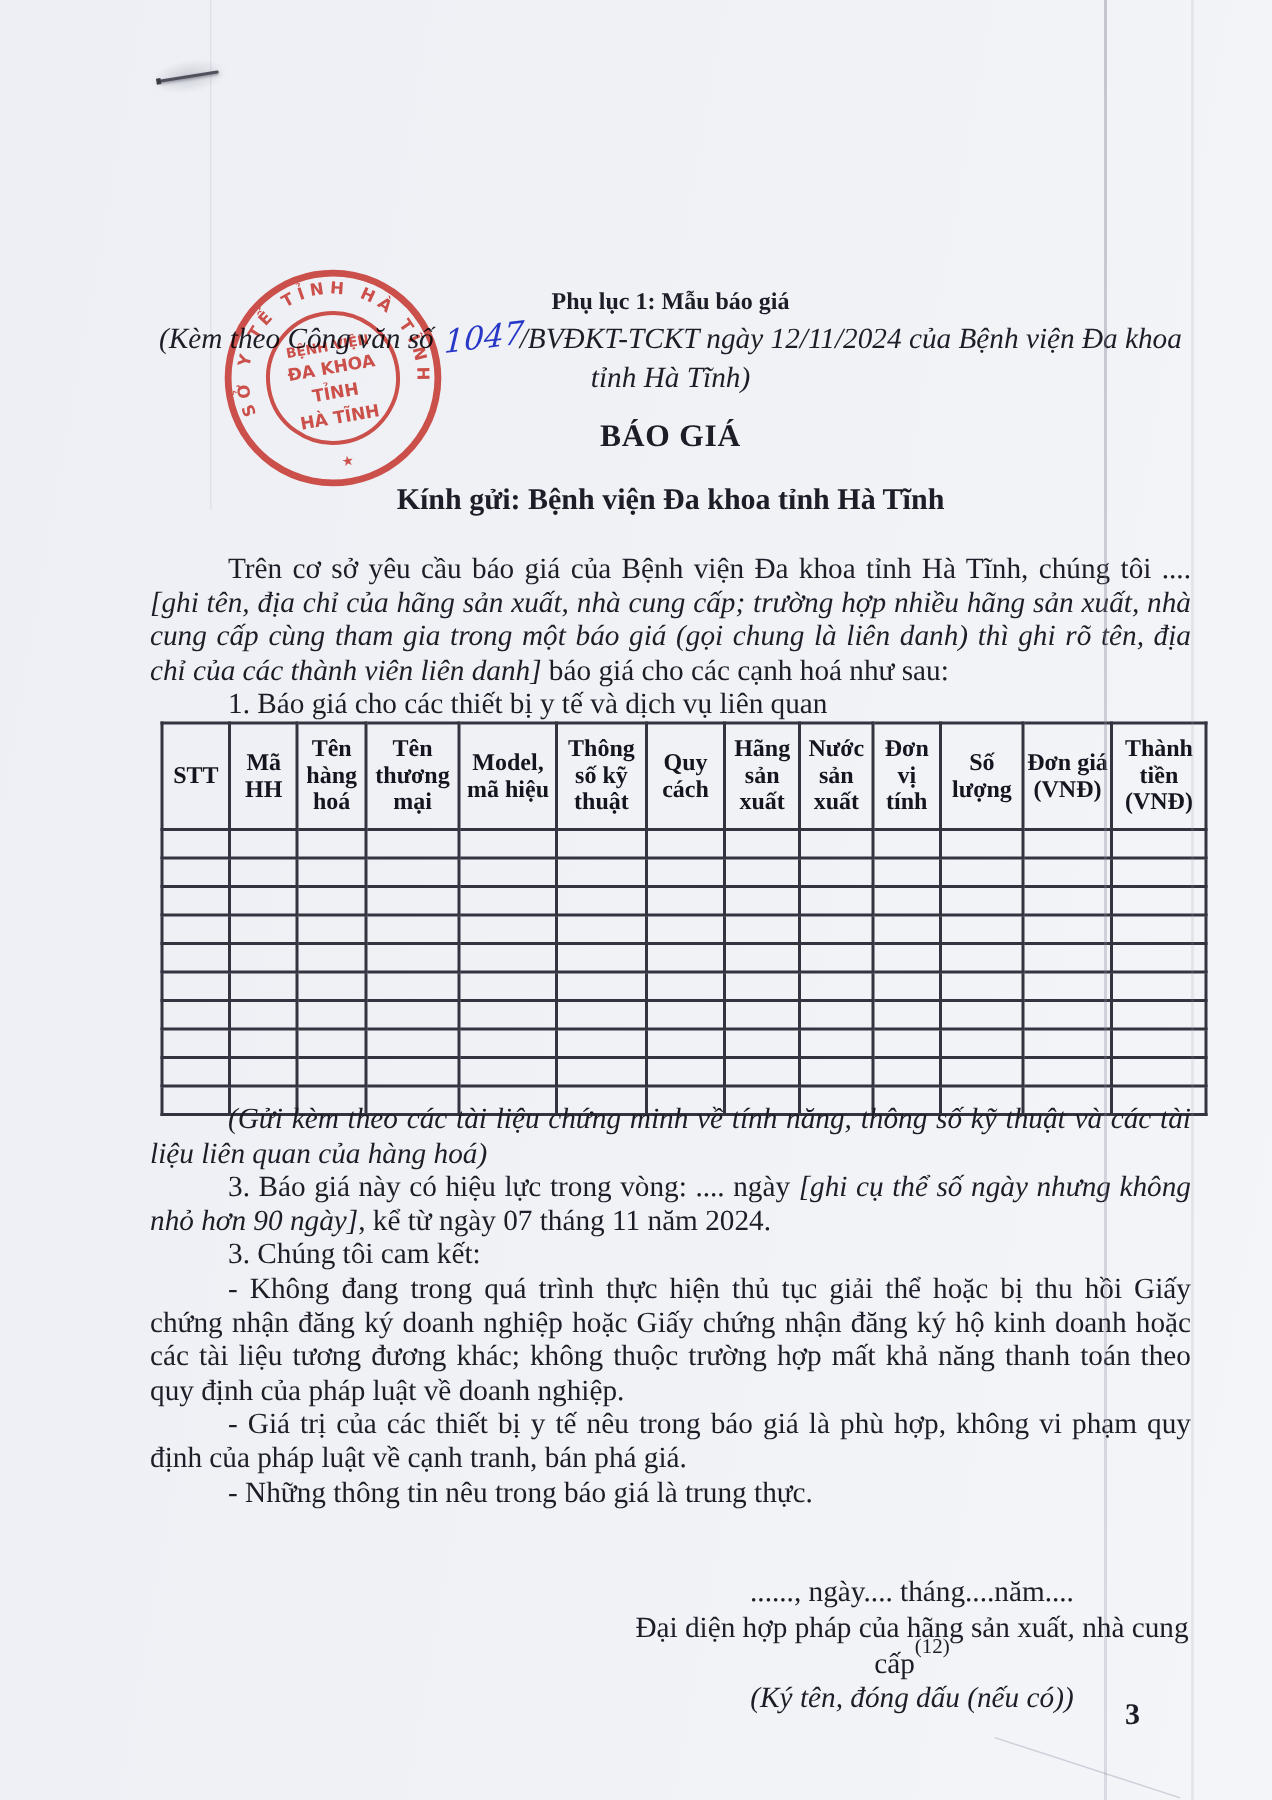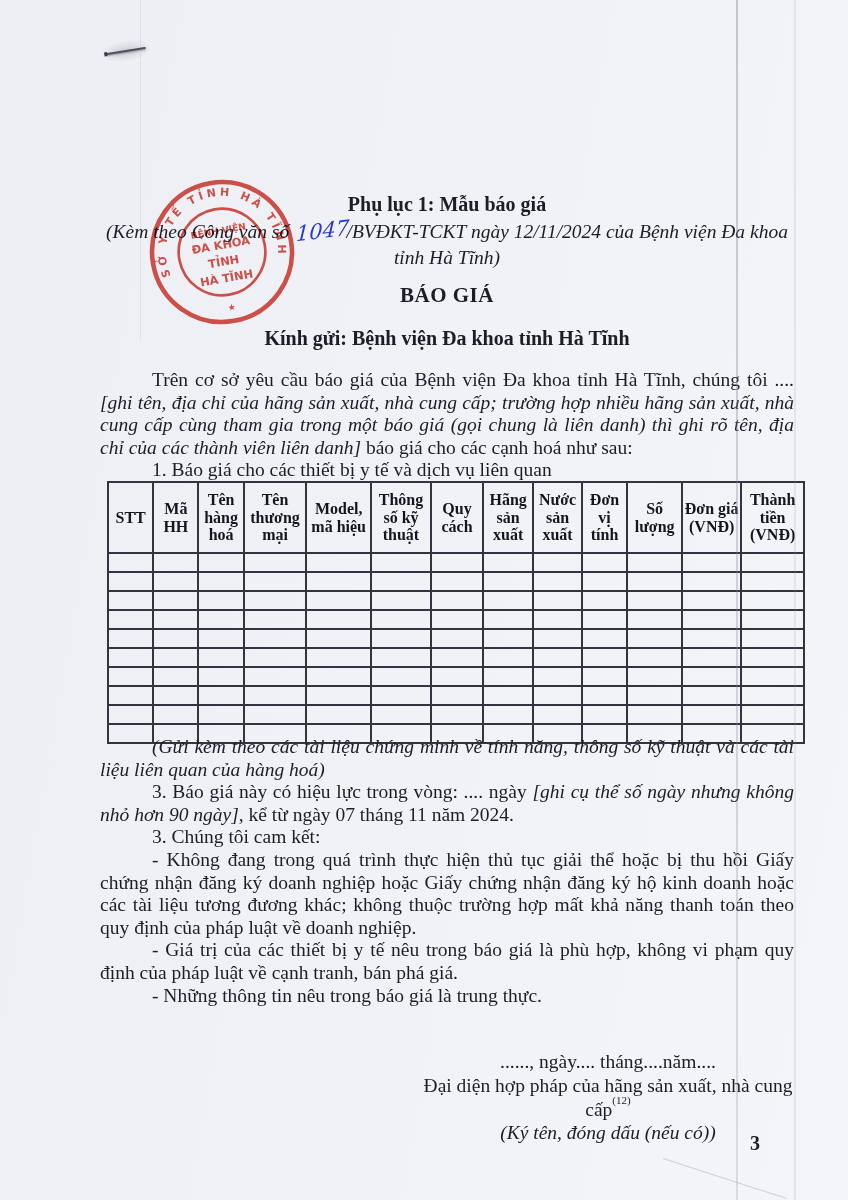--- a/index.html
+++ b/index.html
@@ -25,21 +25,21 @@
   .stamp{position:absolute;left:146px;top:176px;width:152px;height:152px;z-index:3;
     color:#d8473f;opacity:.93;mix-blend-mode:multiply;transform:rotate(-10deg);}
   .stamp text,.stamp textPath{fill:#d8473f;font-family:"DejaVu Sans","Liberation Sans",sans-serif;font-weight:bold;}
   .stamp .ring-text{font-size:14.5px;letter-spacing:4.5px;}
   .stamp .c1{font-size:12px;}
   .stamp .c2{font-size:15px;}
   .stamp .star{font-size:12px;}
 
   .block{position:absolute;left:100px;width:694px;z-index:2;}
   .hdr{top:193px;text-align:center;}
-  .appendix{font-size:20px;font-weight:bold;}
+  .appendix{font-size:16px;font-weight:bold;}
   .ref{font-size:19.5px;font-style:italic;line-height:1.32;margin-top:3px;}
   .hand{color:#2838c6;font-style:italic;display:inline-block;
     transform:rotate(-7deg) skewX(-10deg);font-size:21px;line-height:0;
     margin:0 -3px 0 2px;font-family:"DejaVu Serif",serif;}
   .doc-title{font-size:21px;font-weight:bold;letter-spacing:.5px;margin-top:13px;}
   .recipient{font-size:20px;font-weight:bold;margin-top:19px;}
 
   .intro{top:369px;line-height:1.16;}
   .intro p,.notes p{margin:0;text-indent:52px;}
   .justify{text-align:justify;}
@@ -49,21 +49,21 @@
   table{border-collapse:collapse;table-layout:fixed;width:100%;}
   th,td{border:2px solid #343440;}
   th{font-size:16px;font-weight:bold;text-align:center;vertical-align:middle;
      padding:2px 1px;line-height:1.12;height:65px;color:#15151f;}
   td{height:17px;padding:0;}
 
   .notes{top:736px;line-height:1.16;}
 
   .sig{position:absolute;top:1050px;left:408px;width:400px;text-align:center;
     line-height:1.22;z-index:2;}
-  sup{font-size:11px;line-height:0;position:relative;top:-.35em;margin-top:43px;}
+  sup{font-size:14px;line-height:0;position:relative;top:-.35em;margin-top:43px;}
 
   .pagenum{position:absolute;left:750px;top:1132px;font-size:20px;font-weight:bold;z-index:2;}
 </style>
 </head>
 <body>
 
 <div class="artifact staple"></div>
 <div class="artifact fold-a"></div>
 <div class="artifact fold-b"></div>
 <div class="artifact fold-c"></div>

